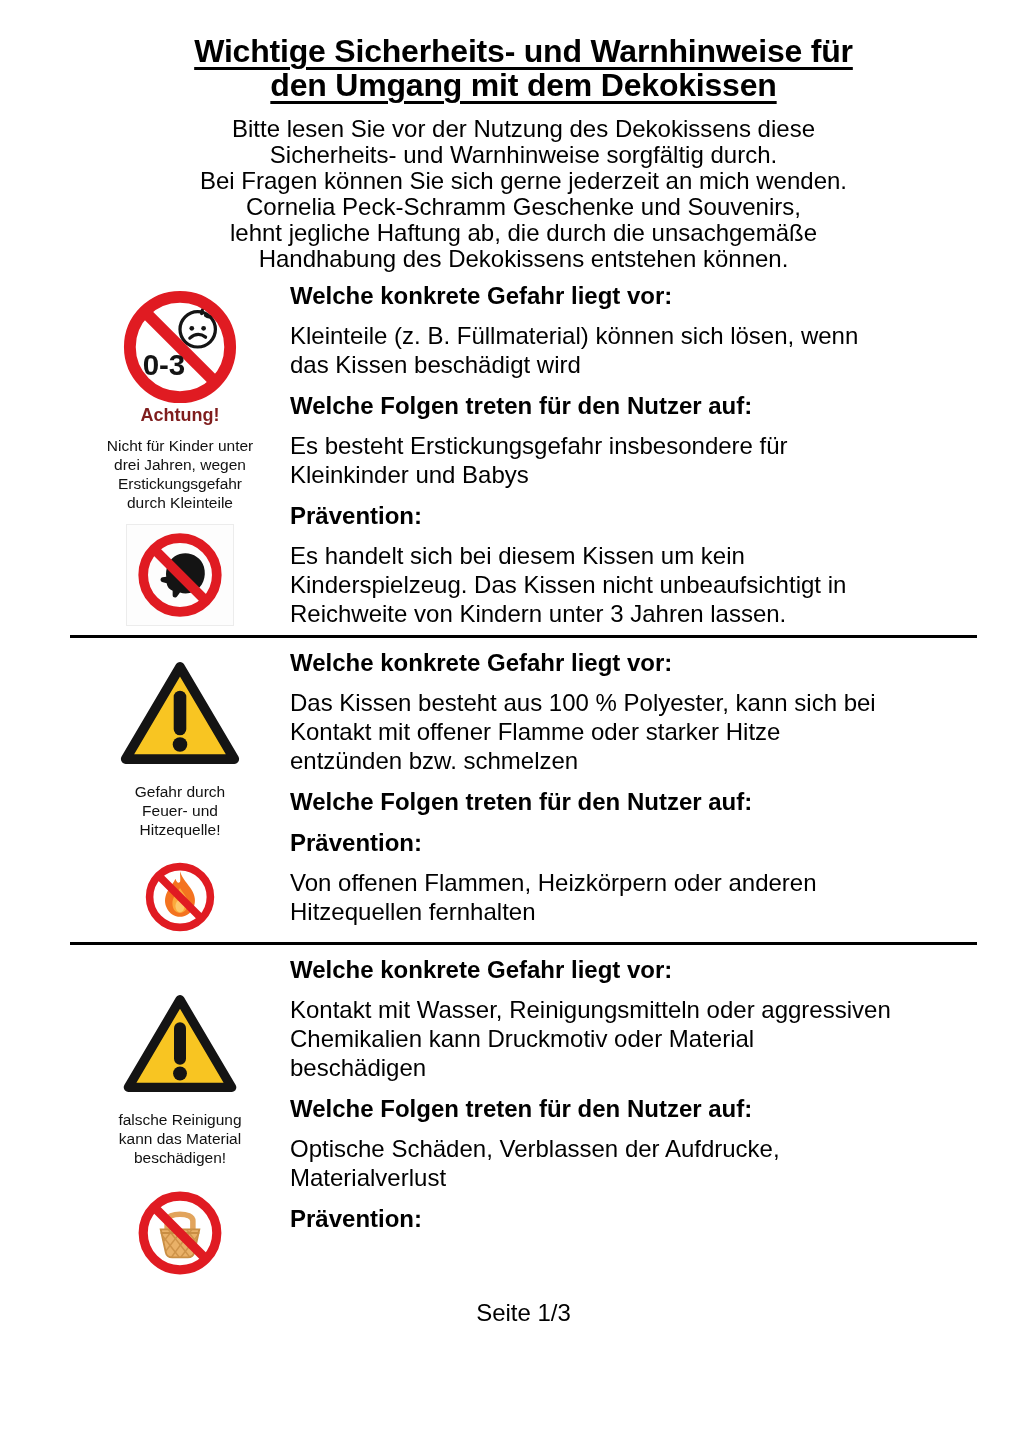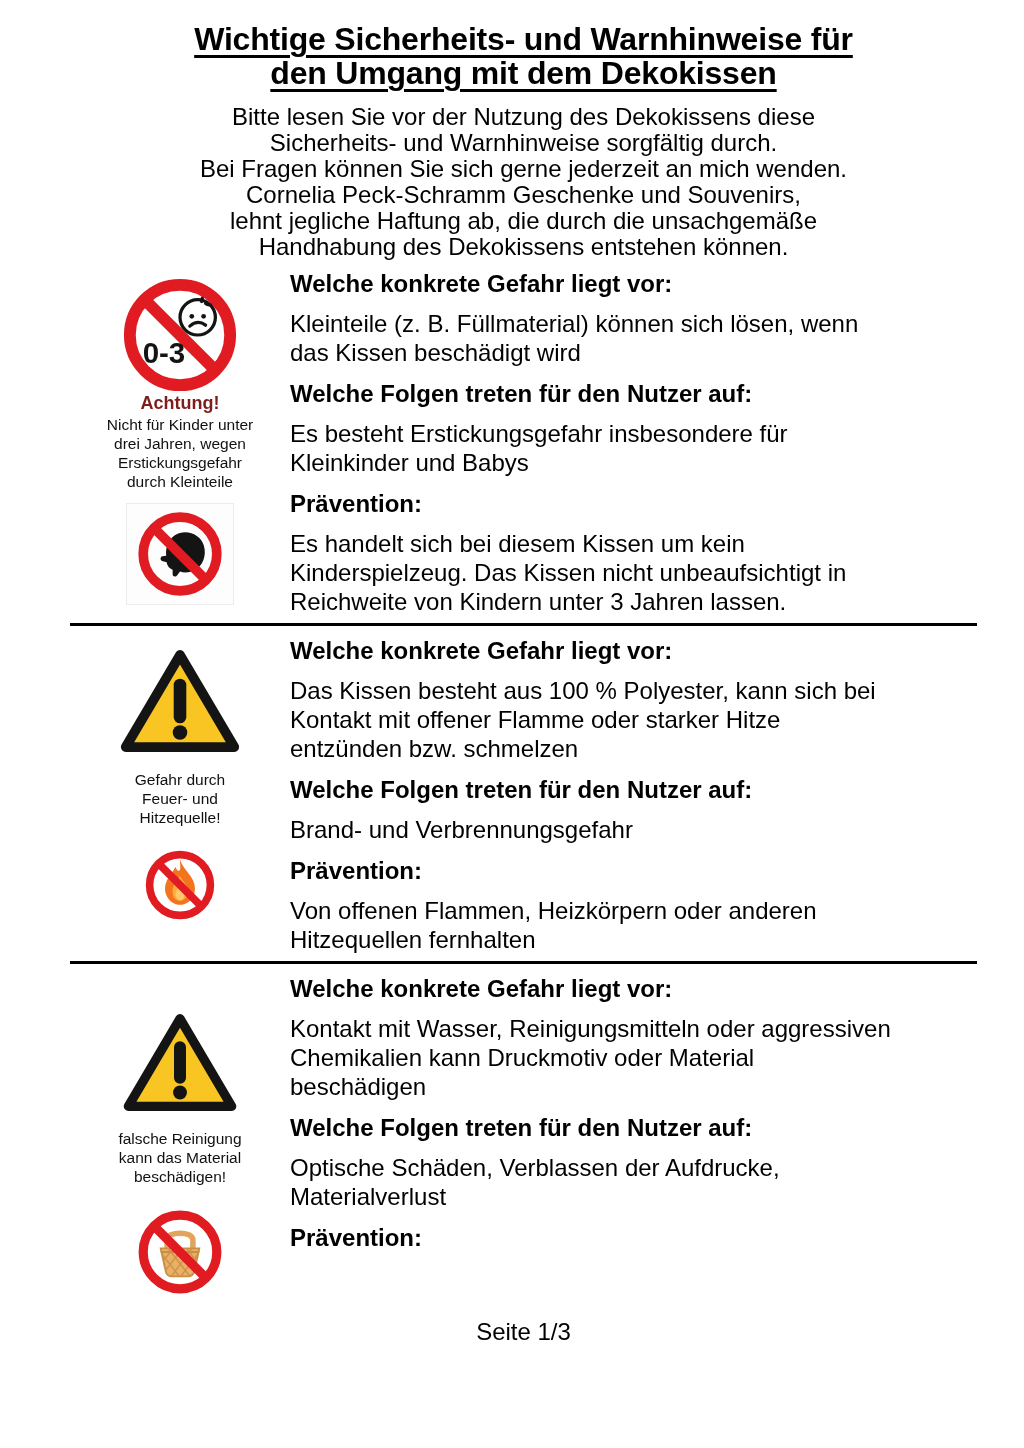--- a/index.html
+++ b/index.html
@@ -1,38 +1,38 @@
 <!DOCTYPE html>
 <html lang="de"><head>
 <meta charset="utf-8">
 <style>
   html,body{margin:0;padding:0;background:#fff;}
   .page{
     position:relative;width:1024px;height:1448px;box-sizing:border-box;
-    padding:22px 47px 0 70px;overflow:hidden;background:#fff;color:#000;
+    padding:34px 47px 0 70px;overflow:hidden;background:#fff;color:#000;
     font-family:"Liberation Sans",sans-serif;
   }
   .ml{white-space:pre-line;}
   .title{
     margin:0;text-align:center;font-size:32px;font-weight:bold;line-height:1.07;
     text-decoration:underline;text-decoration-thickness:2.5px;text-underline-offset:5px;
     letter-spacing:-0.2px;
   }
   .intro{margin:14px 0 0;text-align:center;font-size:24px;line-height:26px;}
   .sections{margin-top:10px;}
   .section{display:flex;}
   .sec-left{flex:0 0 220px;width:220px;text-align:center;}
   .sec-right{flex:1;max-width:660px;}
   .h{font-size:24px;font-weight:bold;line-height:28px;margin:13px 0 0;}
   .h.first{margin-top:0;}
   .p{font-size:24px;line-height:29px;margin:11px 0 0;}
   .divider{height:3px;background:#000;margin:7px 0 11px;}
   .icn{display:block;margin:0 auto;}
   .cap-title{font-size:18px;font-weight:bold;color:#7f1d1d;line-height:19px;}
-  .cap{font-size:15.5px;line-height:19px;margin-top:2px;color:#111;}
+  .cap{font-size:15.5px;line-height:19px;margin-top:11px;color:#111;}
   .icon-box{
     width:100px;margin:12px auto 0;padding:4px 3px;background:#fdfdfd;
     border:1px solid #ececec;
   }
   .mt6{margin-top:6px;} .mt8{margin-top:8px;} .mt20{margin-top:20px;} .mt34{margin-top:34px;}
   .cap2{margin-top:13px;}
   .footer{margin-top:20px;text-align:center;font-size:24px;}
 </style>
 </head>
 <body>
@@ -111,21 +111,20 @@
           <circle cx="50" cy="50" r="40" fill="none" stroke="#e01b22" stroke-width="10"></circle>
           <line x1="22" y1="22" x2="78" y2="78" stroke="#e01b22" stroke-width="10"></line>
         </svg>
       </div>
       <div class="sec-right">
         <h2 class="h first">Welche konkrete Gefahr liegt vor:</h2>
         <p class="p ml">Das Kissen besteht aus 100 % Polyester, kann sich bei
 Kontakt mit offener Flamme oder starker Hitze
 entzünden bzw. schmelzen</p>
         <h2 class="h">Welche Folgen treten für den Nutzer auf:</h2>
-        <p class="p ml">Brand- und Verbrennungsgefahr</p>
         <h2 class="h">Prävention:</h2>
         <p class="p ml">Von offenen Flammen, Heizkörpern oder anderen
 Hitzequellen fernhalten</p>
       </div>
     </section>
 
     <div class="divider"></div>
 
     <section class="section">
       <div class="sec-left">

